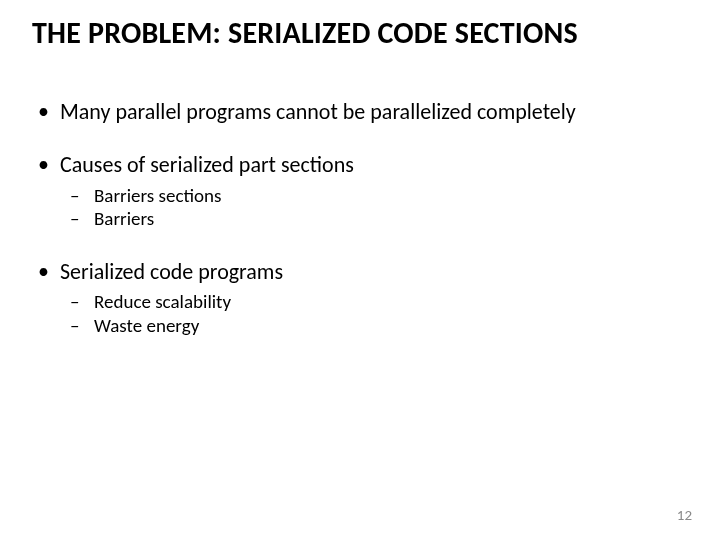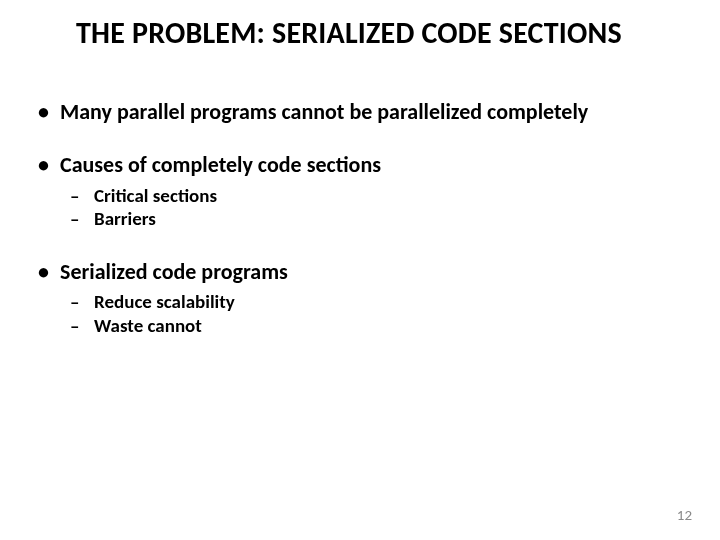--- a/index.html
+++ b/index.html
@@ -1,20 +1,20 @@
 <!DOCTYPE html>
 <html><head>
 <meta charset="utf-8">
 <style>
   * { margin: 0; padding: 0; box-sizing: border-box; }
   html, body { width: 720px; height: 540px; background: #fff; font-family: Calibri, "Segoe UI", Arial, sans-serif; color: #000; }
   .slide { position: relative; width: 720px; height: 540px; padding: 14px 32px 0 32px; }
-  .title { font-size: 30px; font-weight: 700; letter-spacing: 0.2px; margin-bottom: 48px; margin-left: 44px; }
+  .title { font-size: 30px; font-weight: 700; letter-spacing: 0.2px; margin-bottom: 48px; }
   .content { font-size: 22px; line-height: 1.15; }
-  ul.level1 { list-style: none; padding-left: 28px; font-weight: bold; }
+  ul.level1 { list-style: none; padding-left: 28px; }
   ul.level1 > li { position: relative; margin-bottom: 28px; }
   ul.level1 > li::before { content: "•"; position: absolute; left: -22px; top: 0; font-size: 22px; }
   ul.level2 { list-style: none; padding-left: 34px; margin-top: 6px; }
   ul.level2 > li { position: relative; font-size: 19px; line-height: 1.25; }
   ul.level2 > li::before { content: "–"; position: absolute; left: -24px; top: 0; font-size: 19px; }
   .pagenum { position: absolute; bottom: 16px; right: 28px; font-size: 15px; color: #8a8a8a; margin-left: 25px; }
 </style>
 </head>
 <body>
 
@@ -22,32 +22,32 @@
   <h1 class="title">THE PROBLEM: SERIALIZED CODE SECTIONS</h1>
 
   <div class="content">
     <ul class="level1">
 
       <li>
         <span>Many parallel programs cannot be parallelized completely</span>
       </li>
 
       <li>
-        <span>Causes of completely code sections</span>
+        <span>Causes of serialized part sections</span>
         <ul class="level2">
-          <li><span>Critical sections</span></li>
+          <li><span>Barriers sections</span></li>
           <li><span>Barriers</span></li>
         </ul>
       </li>
 
       <li>
         <span>Serialized code programs</span>
         <ul class="level2">
           <li><span>Reduce scalability</span></li>
-          <li><span>Waste cannot</span></li>
+          <li><span>Waste energy</span></li>
         </ul>
       </li>
 
     </ul>
   </div>
 
   <div class="pagenum">12</div>
 </div>
 
 </body></html>

